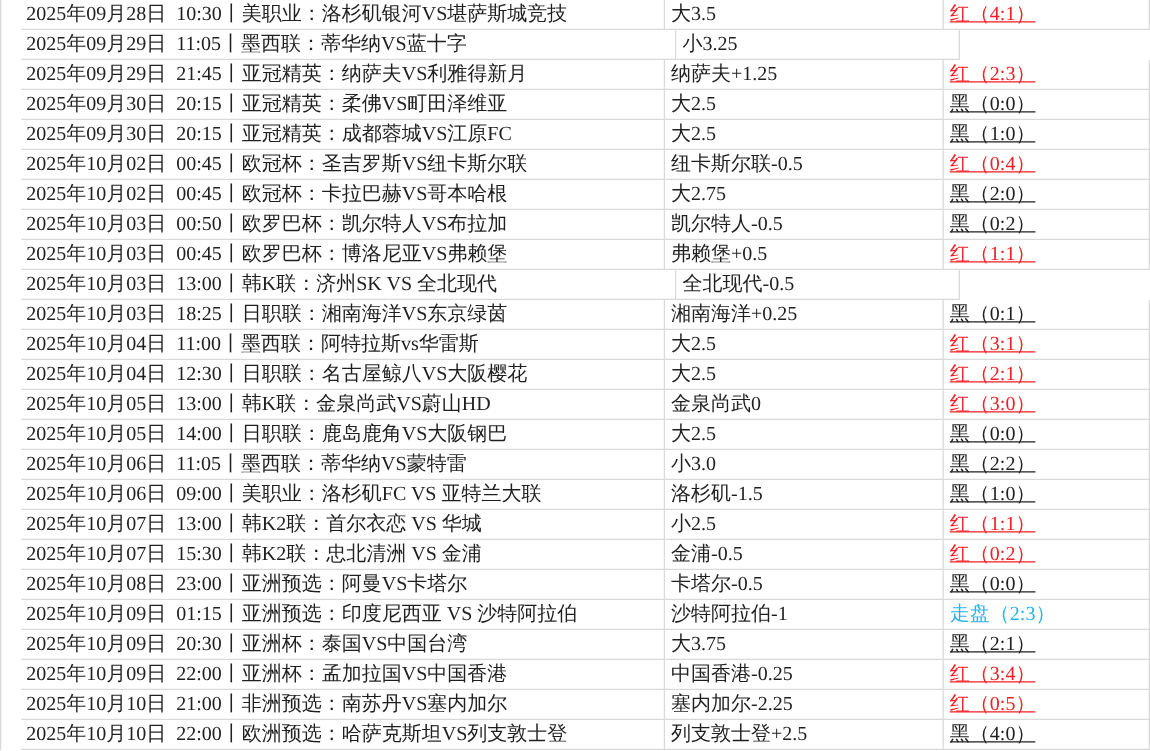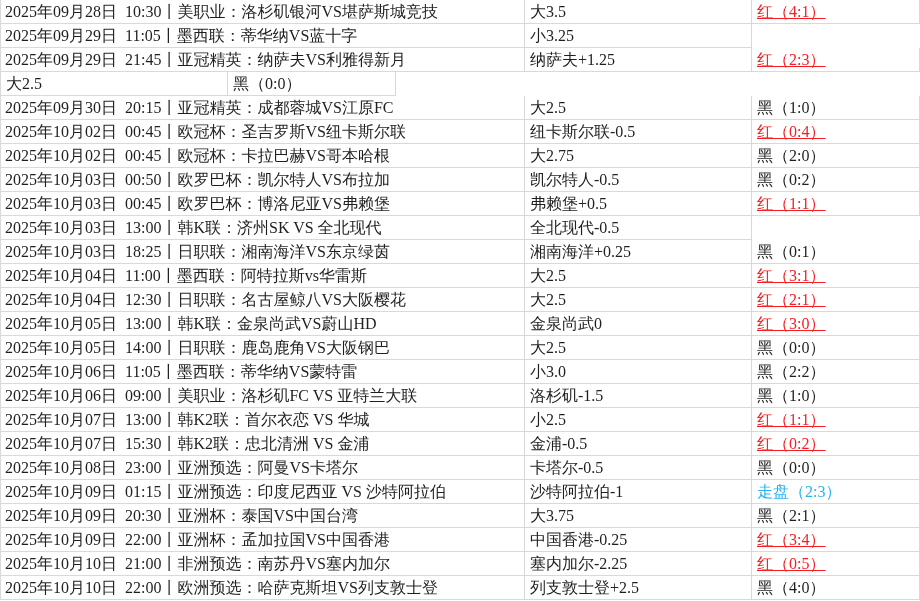--- a/index.html
+++ b/index.html
@@ -9,35 +9,36 @@
     --grid:#d9d9d9;
   }
   html,body{margin:0;padding:0;}
   body{
     width:920px;height:601px;background:#ffffff;overflow:hidden;
     font-family:"Liberation Serif","DejaVu Serif",serif;
   }
   .sheet{
     width:920px;box-sizing:border-box;
     border-left:1px solid var(--grid);
+    padding-left:16px;
   }
   .row{display:flex;height:24px;}
   .cell{
     box-sizing:border-box;height:24px;
     border-right:1px solid var(--grid);
     border-bottom:1px solid var(--grid);
     font-size:16px;line-height:23px;
     white-space:pre;overflow:hidden;
     color:var(--black);
   }
   .cell.match{width:524px;padding-left:4px;}
   .cell.pick{width:227px;padding-left:5px;}
   .cell.result{width:168px;padding-left:5px;}
   .result.red{color:var(--red);text-decoration:underline;}
-  .result.black{color:var(--black);}
+  .result.black{color:var(--black);text-decoration:underline;}
   .result.push{color:var(--push);}
 </style>
 </head>
 <body>
 
 <div class="sheet">
   <div class="row">
     <div class="cell match">2025年09月28日  10:30丨美职业：洛杉矶银河VS堪萨斯城竞技</div>
     <div class="cell pick">大3.5</div>
     <div class="cell result red">红（4:1）</div>
@@ -48,20 +49,21 @@
     <div class="cell pick">小3.25</div>
   </div>
 
   <div class="row">
     <div class="cell match">2025年09月29日  21:45丨亚冠精英：纳萨夫VS利雅得新月</div>
     <div class="cell pick">纳萨夫+1.25</div>
     <div class="cell result red">红（2:3）</div>
   </div>
 
   <div class="row">
+    <div class="cell match">2025年09月30日  20:15丨亚冠精英：柔佛VS町田泽维亚</div>
     <div class="cell pick">大2.5</div>
     <div class="cell result black">黑（0:0）</div>
   </div>
 
   <div class="row">
     <div class="cell match">2025年09月30日  20:15丨亚冠精英：成都蓉城VS江原FC</div>
     <div class="cell pick">大2.5</div>
     <div class="cell result black">黑（1:0）</div>
   </div>
 

